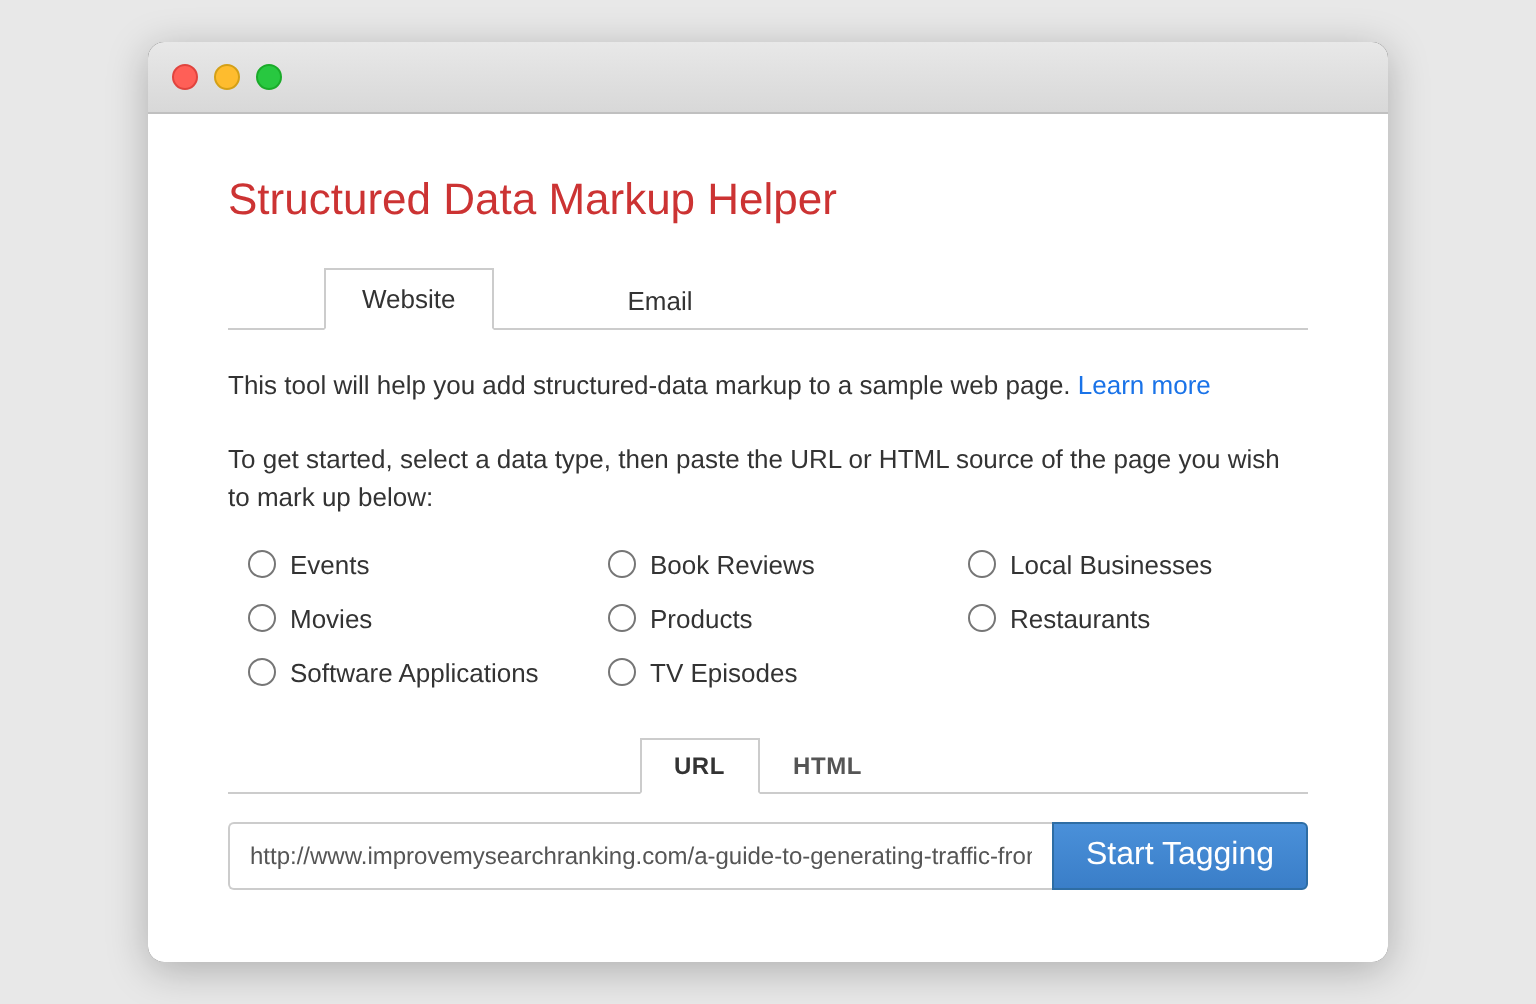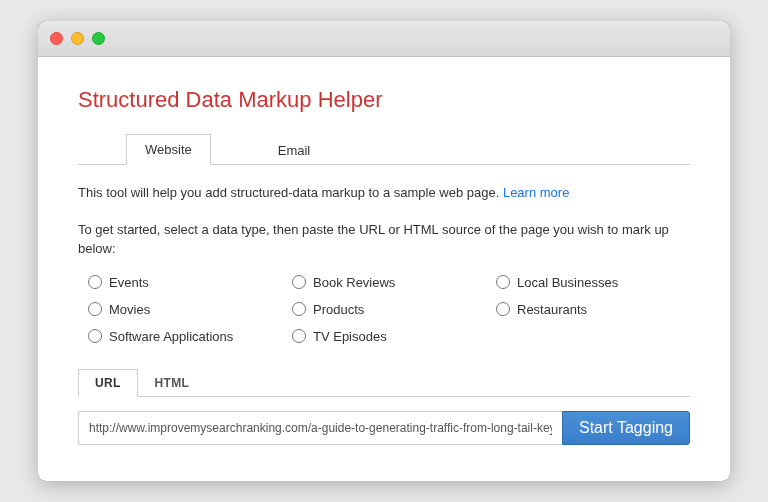--- a/index.html
+++ b/index.html
@@ -11,21 +11,21 @@
     body {
       background: #e8e8e8;
       display: flex;
       align-items: center;
       justify-content: center;
       min-height: 100vh;
       font-family: -apple-system, BlinkMacSystemFont, 'Helvetica Neue', Arial, sans-serif;
     }
 
     .window {
-      width: 692px;
+      width: 620px;
       background: #404040;
       border-radius: 8px;
       box-shadow: 0 4px 20px rgba(0,0,0,0.25);
       overflow: hidden;
     }
 
     .titlebar {
       background: linear-gradient(to bottom, #e8e8e8, #d8d8d8);
       height: 36px;
       display: flex;
@@ -130,20 +130,21 @@
       width: 14px;
       height: 14px;
       cursor: pointer;
       accent-color: #555;
     }
 
     .url-html-tabs {
       display: flex;
       border-bottom: 1px solid #ccc;
       margin-bottom: 14px;
+      justify-content: center;
     }
 
     .url-html-tab {
       padding: 6px 16px;
       font-size: 12px;
       font-weight: 600;
       cursor: pointer;
       background: none;
       border: none;
       border-top: 1px solid transparent;

